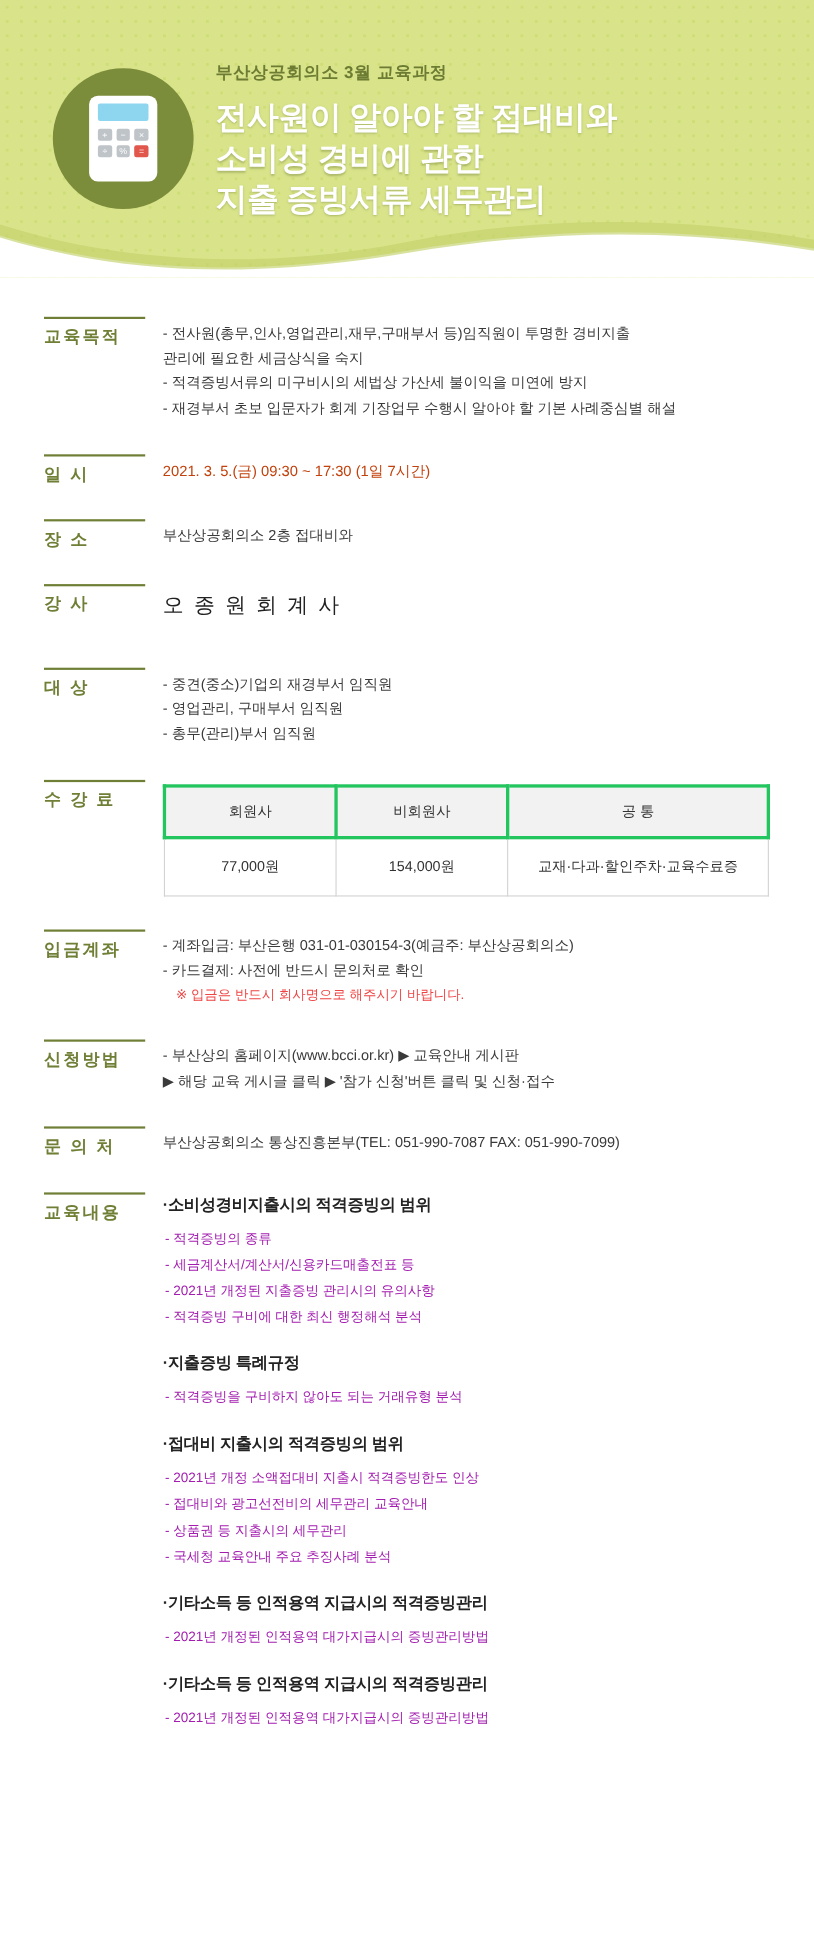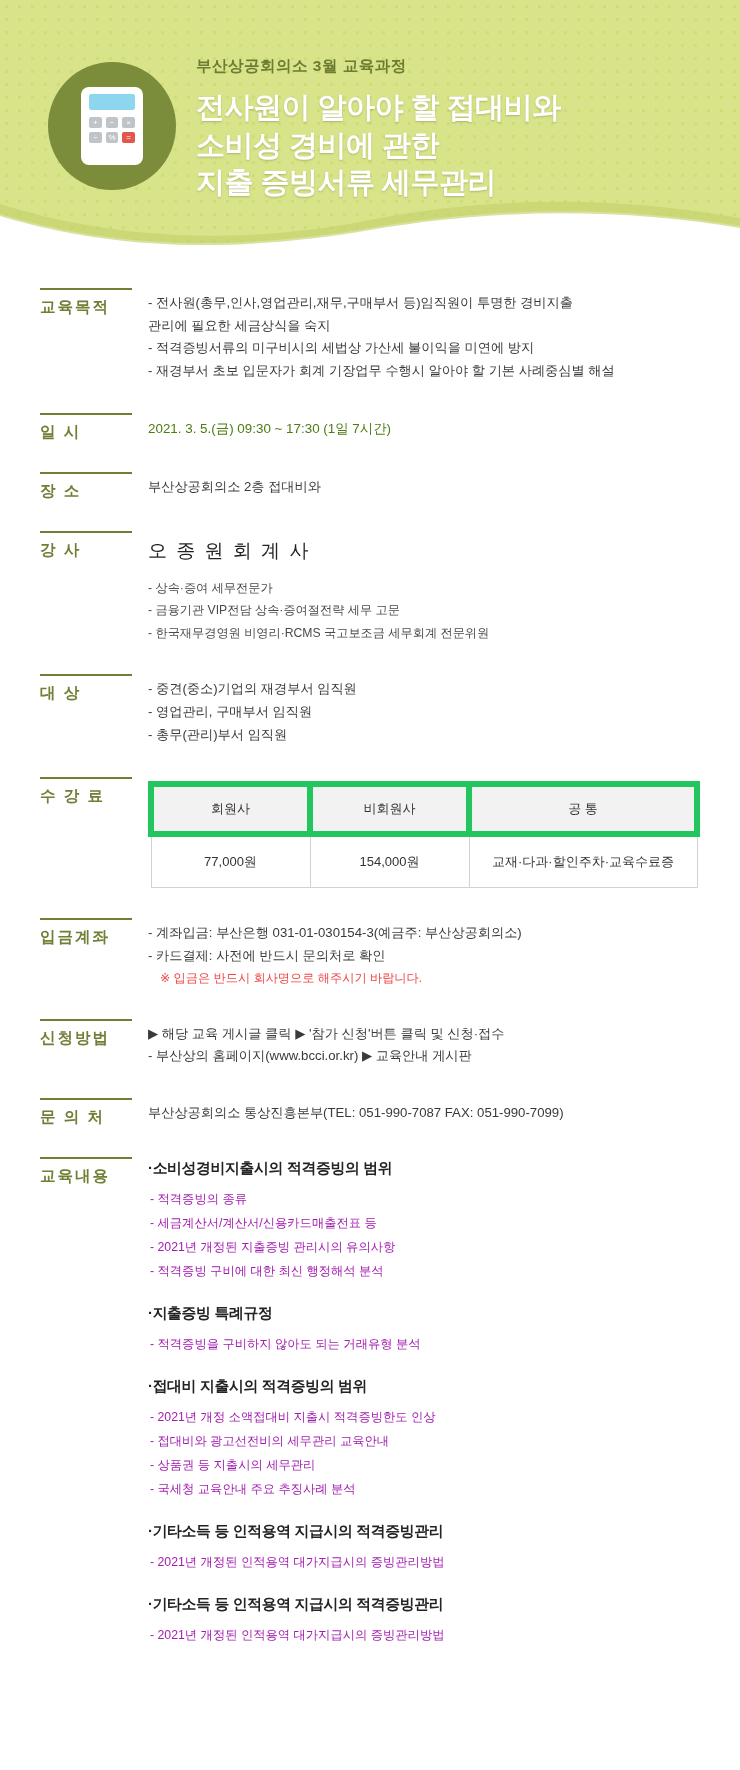--- a/index.html
+++ b/index.html
@@ -109,40 +109,40 @@
     line-height:1.3;
   }
   .value{
     flex:1;
     font-size:13.2px;
     line-height:1.72;
     color:#3a3a3a;
     padding-top:4px;
   }
   .value .li{white-space:nowrap;}
-  .accent-red{color:#4d7c0f;font-size:13.4px;}
+  .accent-red{color:#c2410c;font-size:13.4px;}
   .teacher-name{
     font-size:19px;
     color:#222;
     letter-spacing:2px;
     margin-bottom:9px;
     display:block;
   }
   .small-list{font-size:12.2px;line-height:1.85;color:#4a4a4a;}
 
   
   table.fee{
     border-collapse:collapse;
     width:100%;
     max-width:554px;
     font-size:13px;
   }
   table.fee th{
     background:#f2f2f2;
-    border:6px solid #22c55e;
+    border:3px solid #22c55e;
     font-weight:normal;
     color:#333;
     padding:11px 4px;
     text-align:center;
   }
   table.fee td{
     border:1px solid #d2d2d2;
     padding:14px 4px;
     text-align:center;
     color:#333;
@@ -227,25 +227,20 @@
 
     <div class="row">
       <div class="label">장     소</div>
       <div class="value">부산상공회의소 2층 접대비와</div>
     </div>
 
     <div class="row">
       <div class="label">강     사</div>
       <div class="value">
         <span class="teacher-name">오 종 원 회 계 사</span>
-        <div class="small-list">
-          <div>- 상속·증여 세무전문가</div>
-          <div>- 금융기관 VIP전담 상속·증여절전략 세무 고문</div>
-          <div>- 한국재무경영원 비영리·RCMS 국고보조금 세무회계 전문위원</div>
-        </div>
       </div>
     </div>
 
     <div class="row">
       <div class="label">대     상</div>
       <div class="value">
         <div>- 중견(중소)기업의 재경부서 임직원</div>
         <div>- 영업관리, 구매부서 임직원</div>
         <div>- 총무(관리)부서 임직원</div>
       </div>
@@ -278,22 +273,22 @@
       <div class="value">
         <div>- 계좌입금: 부산은행 031-01-030154-3(예금주: 부산상공회의소)</div>
         <div>- 카드결제: 사전에 반드시 문의처로 확인</div>
         <div class="note" style="padding-left:12px">※ 입금은 반드시 회사명으로 해주시기 바랍니다.</div>
       </div>
     </div>
 
     <div class="row">
       <div class="label">신청방법</div>
       <div class="value">
+        <div>- 부산상의 홈페이지(www.bcci.or.kr) ▶ 교육안내 게시판</div>
         <div>  ▶ 해당 교육 게시글 클릭 ▶ '참가 신청'버튼 클릭 및 신청·접수</div>
-        <div>- 부산상의 홈페이지(www.bcci.or.kr) ▶ 교육안내 게시판</div>
       </div>
     </div>
 
     <div class="row">
       <div class="label">문 의 처</div>
       <div class="value">부산상공회의소 통상진흥본부(TEL: 051-990-7087  FAX: 051-990-7099)</div>
     </div>
 
     <div class="row">
       <div class="label">교육내용</div>

